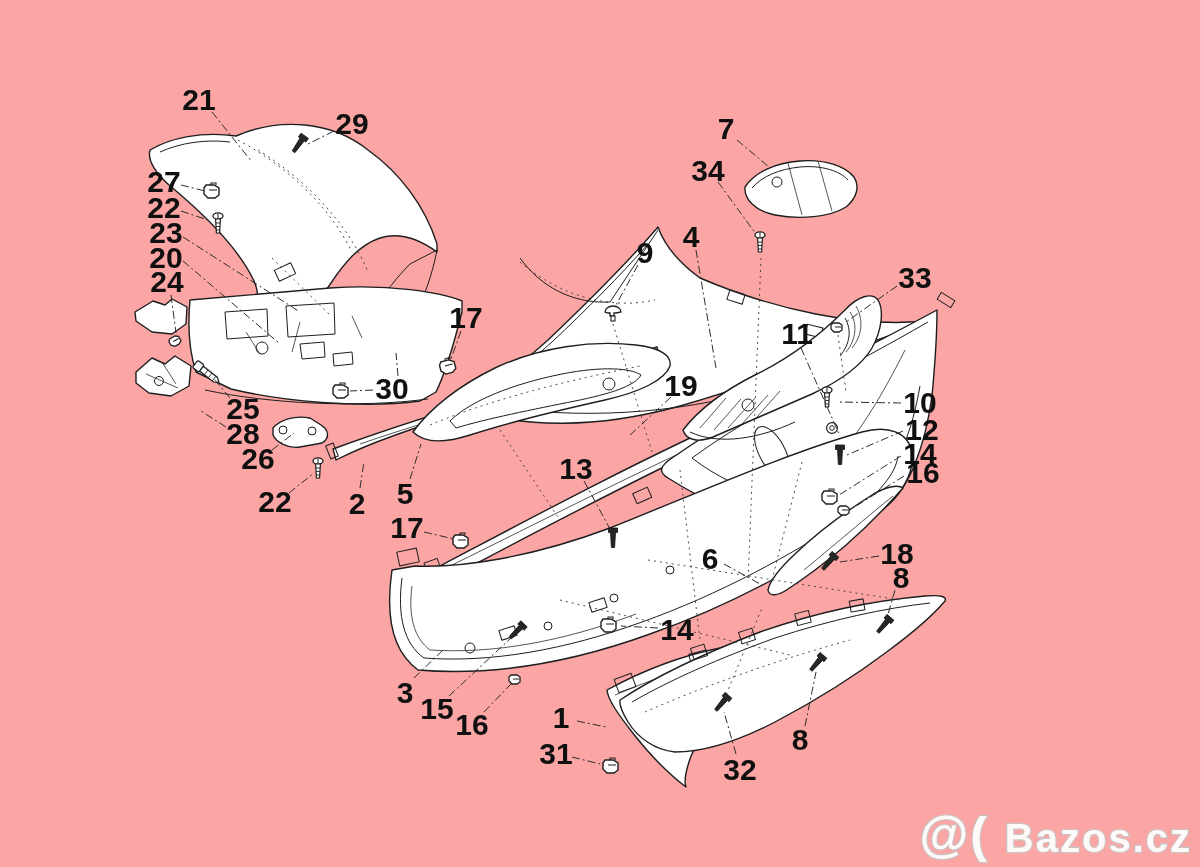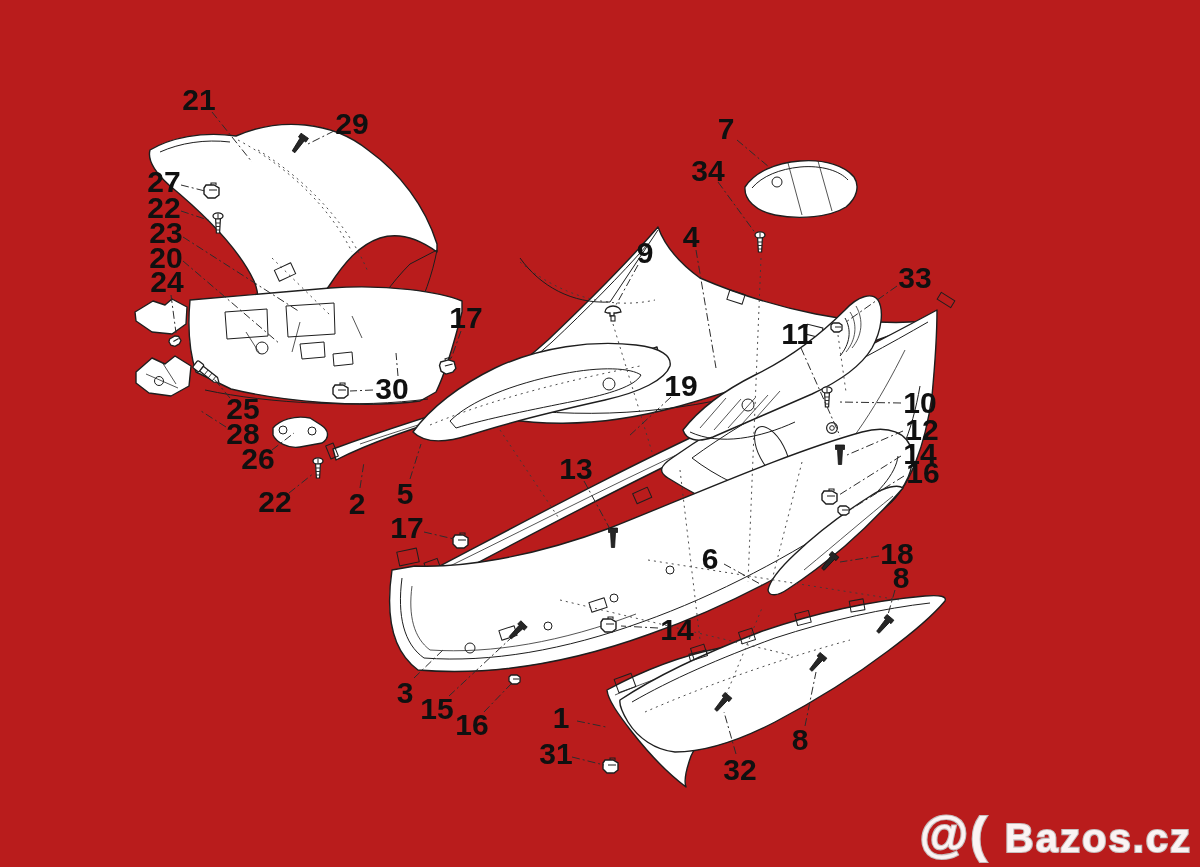--- a/index.html
+++ b/index.html
@@ -1,16 +1,16 @@
 <!DOCTYPE html>
 <html><head>
 <meta charset="utf-8">
 <style>
   html,body{margin:0;padding:0;background:#ffffff;}
-  .stage{position:relative;width:1200px;height:867px;background:#b91c1c;overflow:hidden;
+  .stage{position:relative;width:1200px;height:867px;background:#fca5a5;overflow:hidden;
          font-family:"Liberation Sans",sans-serif;text-align:center;}
   svg{position:absolute;left:0;top:0;}
   .part{fill:#ffffff;stroke:#1e1e1e;stroke-width:1.4;stroke-linejoin:round;}
   .detail{fill:none;stroke:#1e1e1e;stroke-width:1;stroke-linejoin:round;}
   .thin{fill:none;stroke:#2a2a2a;stroke-width:.8;}
   .dot{fill:none;stroke:#3a3a3a;stroke-width:.9;stroke-dasharray:2 4;}
   .leader{stroke:#2d2d2d;stroke-width:1;stroke-dasharray:8 3 2 3;fill:none;}
   .callout-label{font:700 30px "Liberation Sans",sans-serif;fill:#101010;}
   .wm{font-weight:700;fill:#ffffff;stroke:#c7c7c7;stroke-width:2.2;paint-order:stroke;
       letter-spacing:2px;opacity:.95;}

